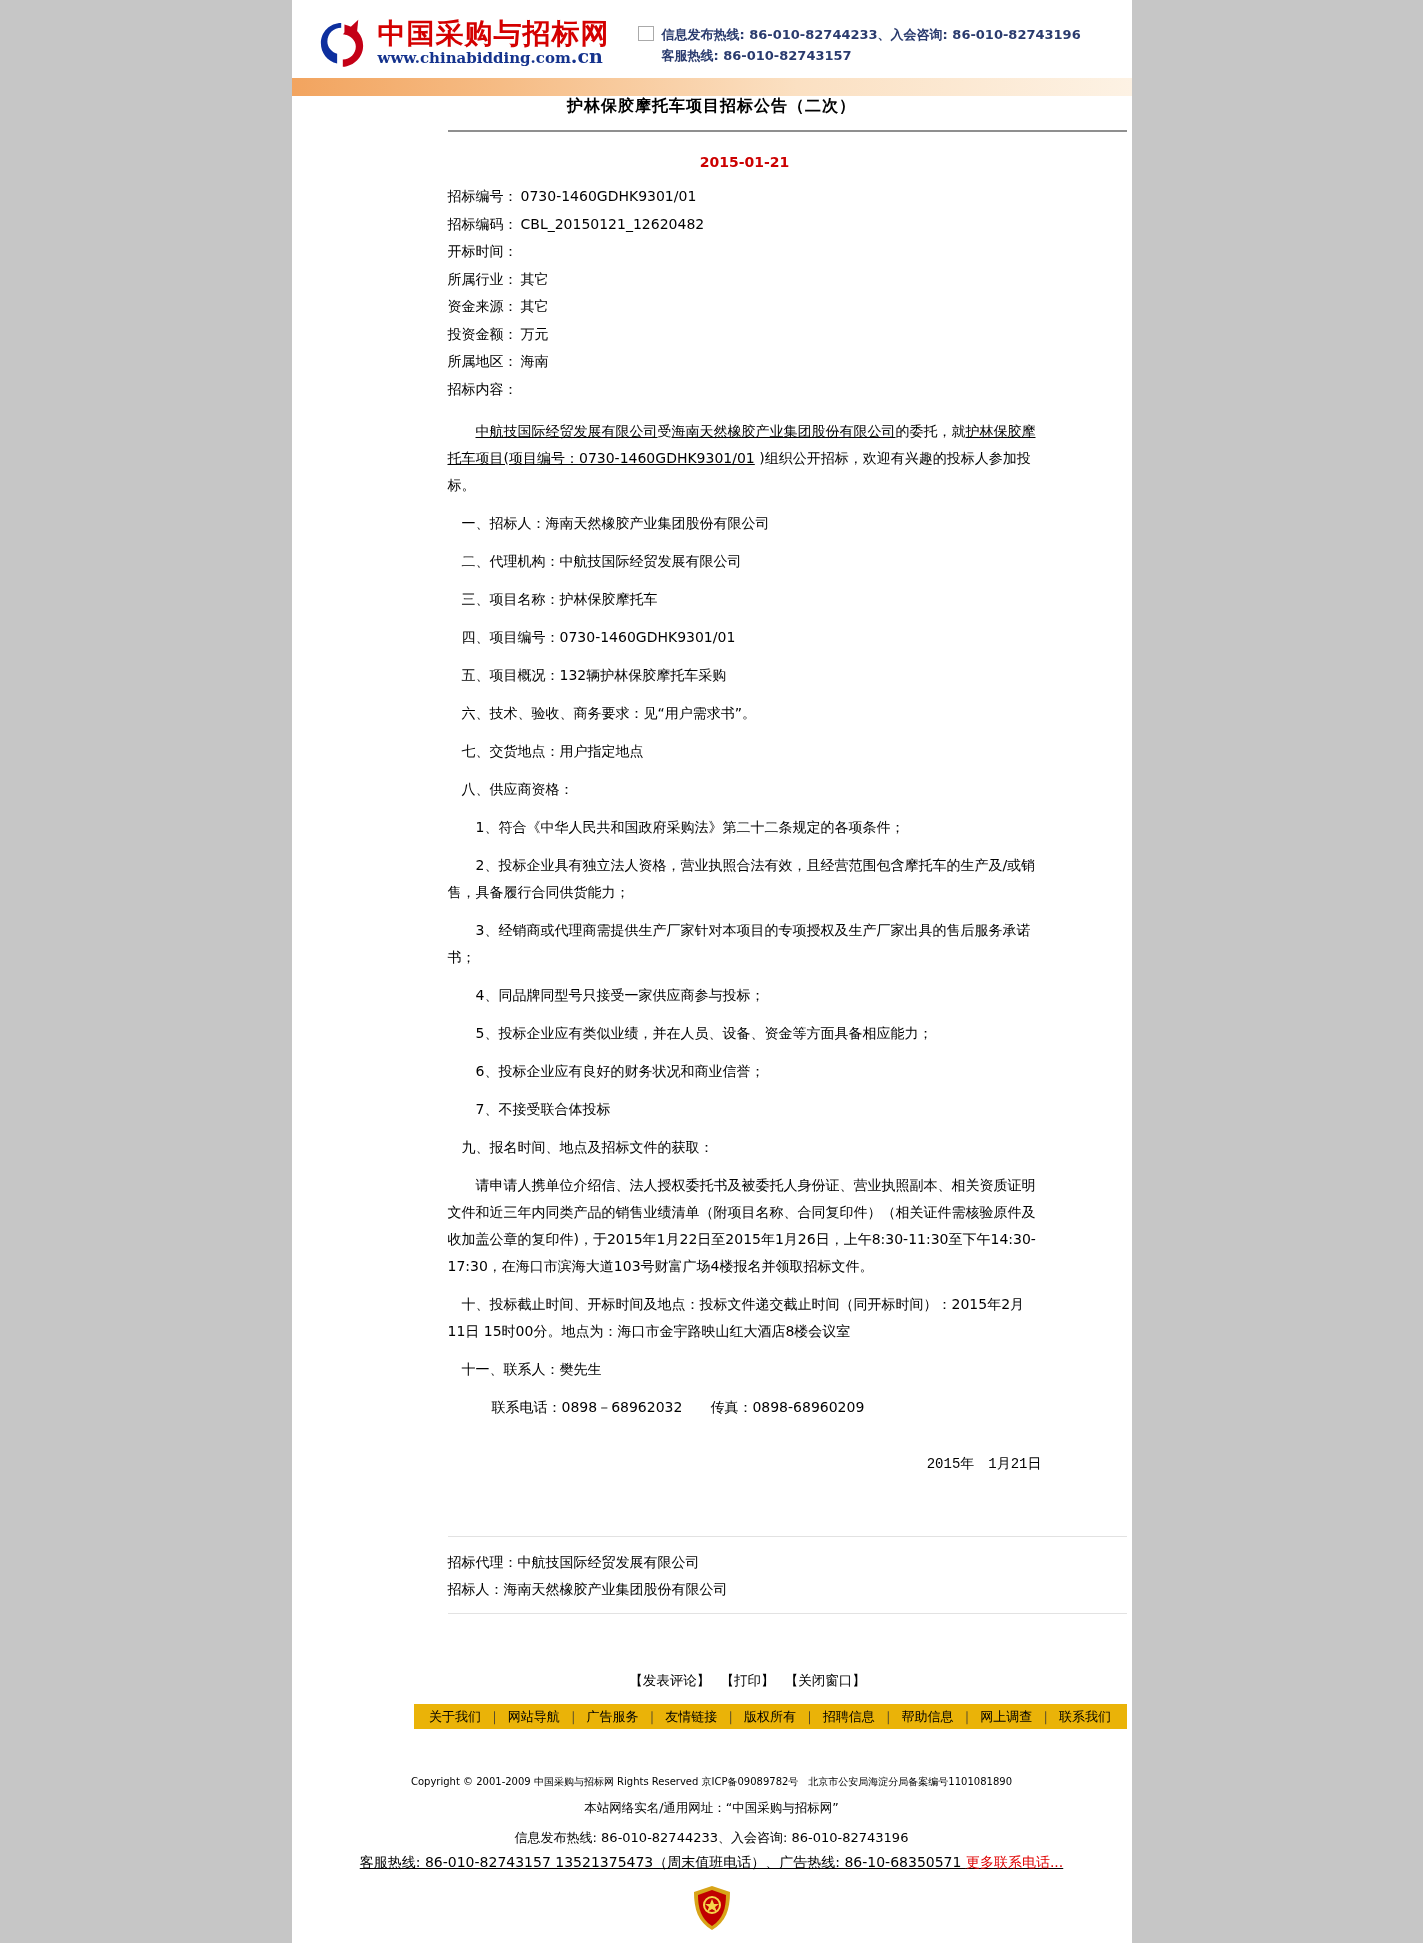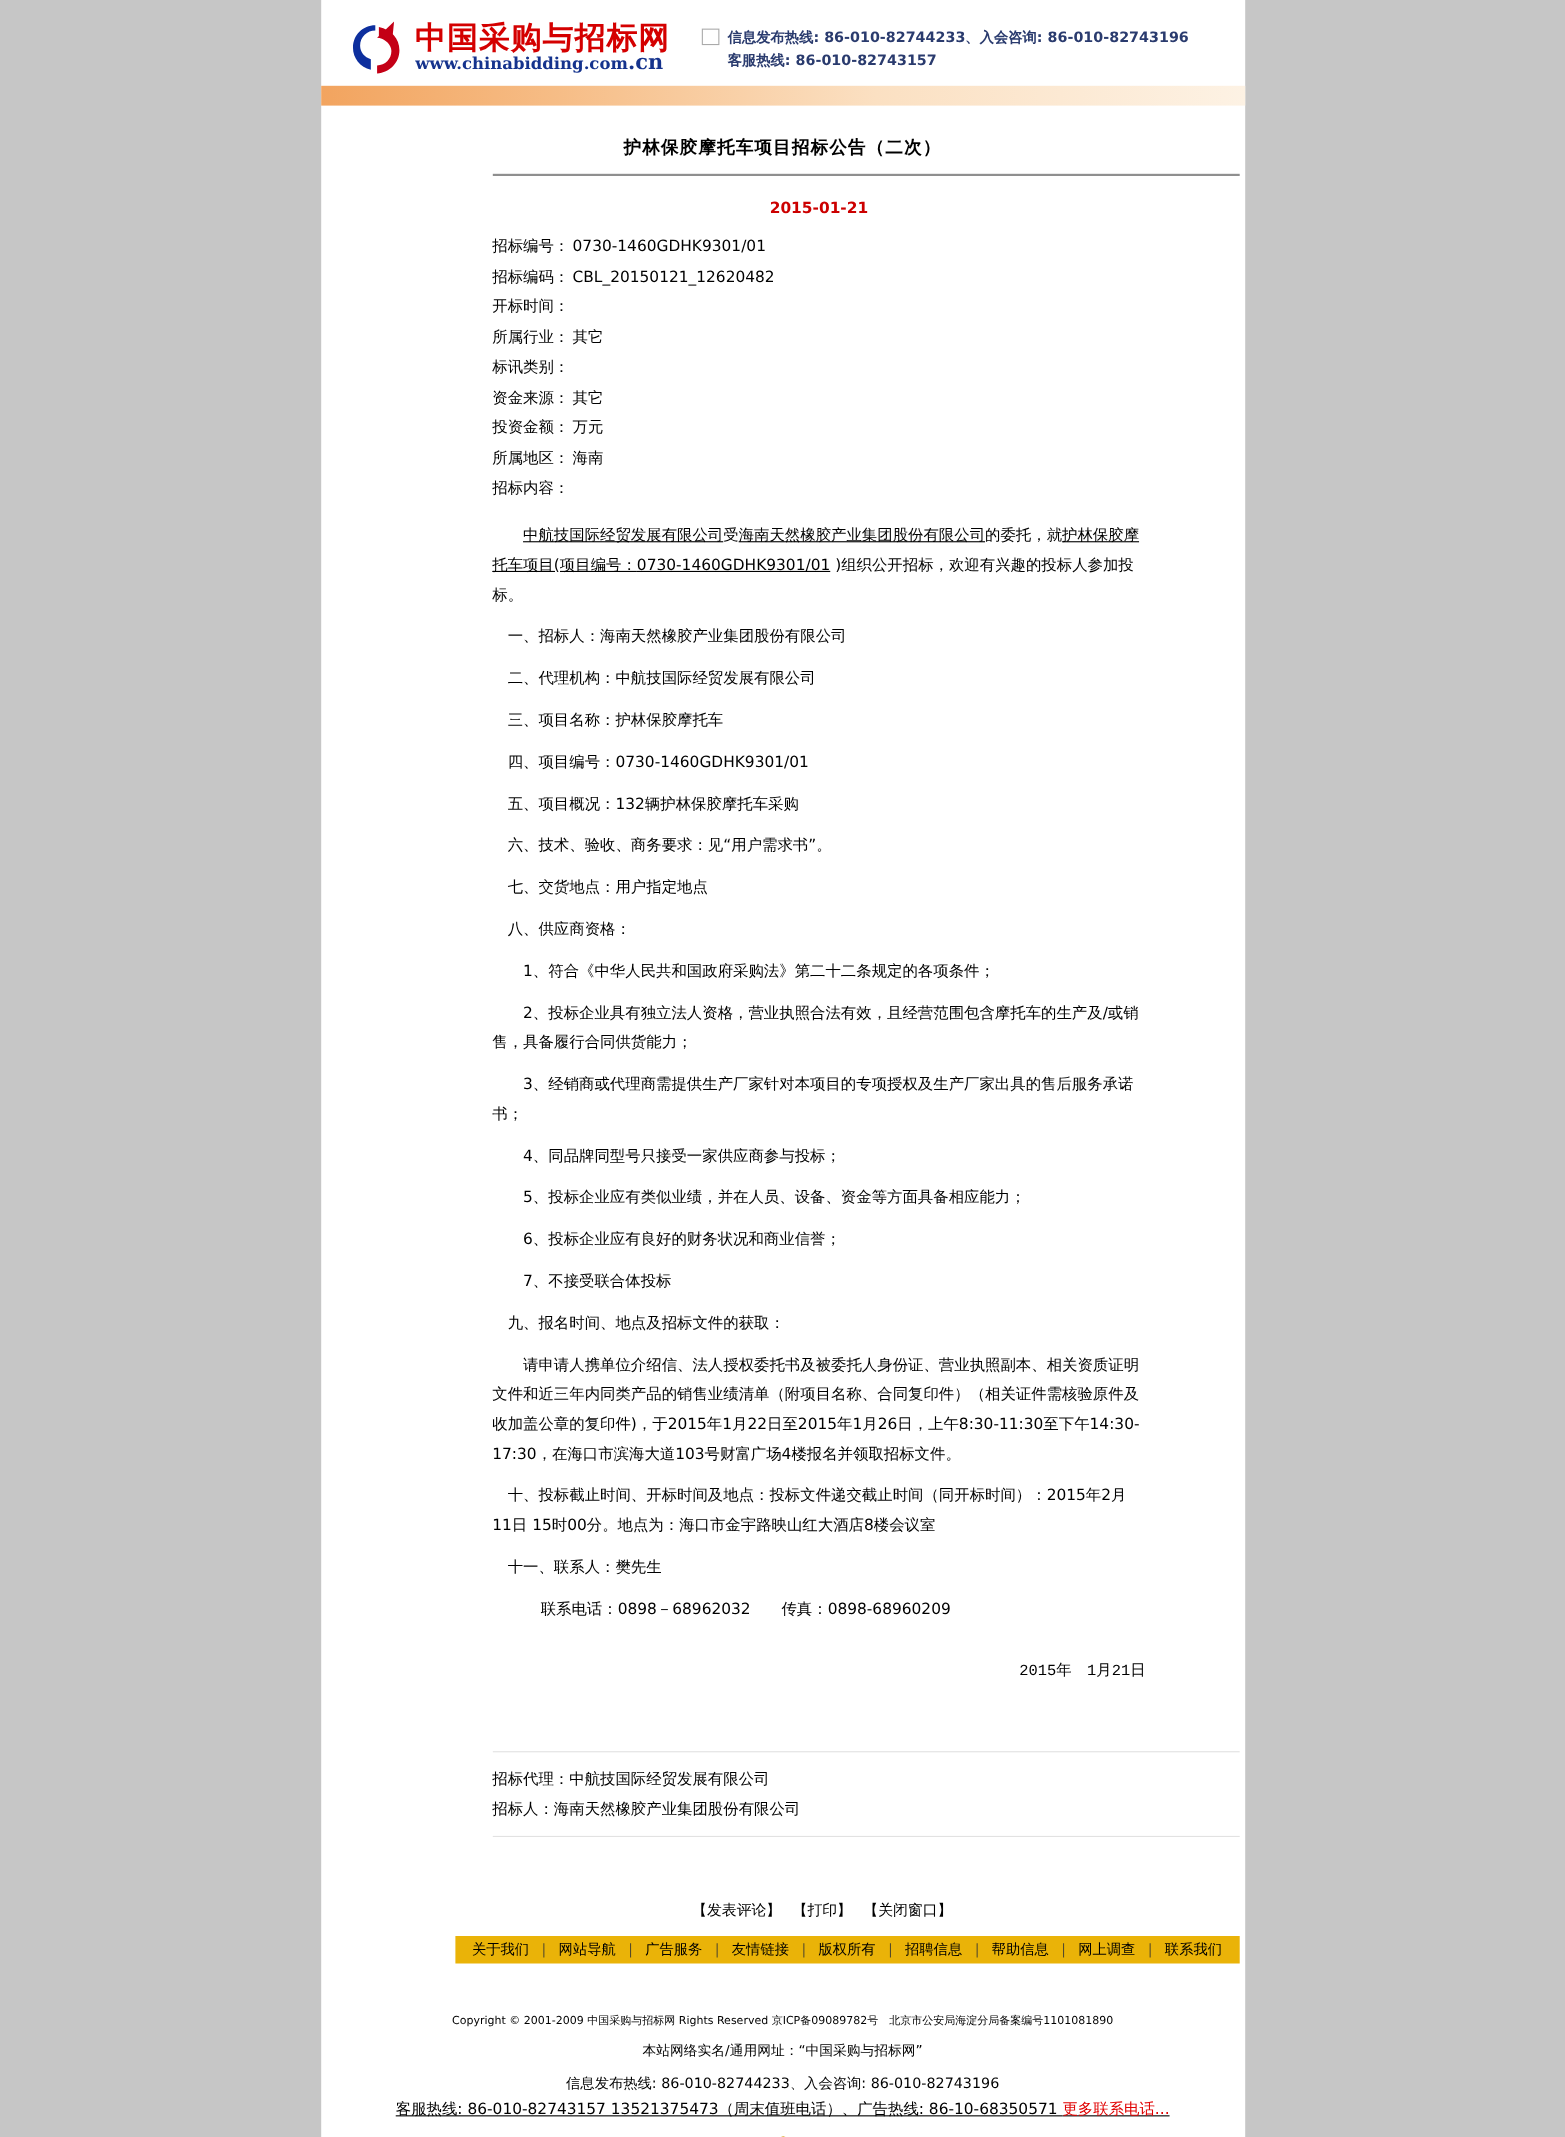--- a/index.html
+++ b/index.html
@@ -15,21 +15,21 @@
   .logo-text .site-name { color:#d40000; font-weight:bold; font-size:28px; letter-spacing:1px; line-height:26px; }
   .logo-text .site-url { color:#15338d; font-weight:bold; font-size:15px; line-height:18px; font-family:"DejaVu Serif", serif; }
   .logo-text .site-url .cn { font-size:19px; }
   .header-info { display:flex; margin-left:28px; margin-top:6px; }
   .img-ph { width:16px; height:15px; border:1px solid #aaa; background:#fff; margin:2px 8px 0 0; flex:none; }
   .info-lines { color:#2a3b6e; font-weight:bold; font-size:13px; line-height:21px; }
   .orange-bar { height:18px; background:linear-gradient(90deg,#f2a45f 0%,#f6bc85 25%,#fbe0c2 60%,#fdf2e4 100%); }
   
   .doc { padding:0; font-size:14px; color:#000; }
   .doc-inner { margin-left:156px; width:594px; }
-  h1.doc-title { font-size:16px; font-weight:bold; text-align:center; margin-top:28px; letter-spacing:1px; }
+  h1.doc-title { font-size:16px; font-weight:bold; text-align:center; letter-spacing:1px; }
   .title-rule { border:none; border-top:2px solid #8f8f8f; margin:13px 5px 0 156px; }
   .doc-date { color:#cc0000; font-weight:bold; text-align:center; font-size:14px; margin-top:22px; }
   .fields { margin-top:13px; }
   .field-row { line-height:27.5px; }
   .f-value { padding-left:3px; }
   p.intro { margin-top:15px; line-height:27px; text-indent:2em; }
   .u { text-decoration:underline; }
   p.item { line-height:27px; margin-top:11px; text-indent:1em; }
   p.item.sub { text-indent:2em; }
   p.item.para { text-indent:2em; }
@@ -90,21 +90,20 @@
     <hr class="title-rule">
 
     <div class="doc-inner">
       <div class="doc-date">2015-01-21</div>
 
       <div class="fields">
         <div class="field-row"><span class="f-label">招标编号：</span><span class="f-value">0730-1460GDHK9301/01</span></div>
         <div class="field-row"><span class="f-label">招标编码：</span><span class="f-value">CBL_20150121_12620482</span></div>
         <div class="field-row"><span class="f-label">开标时间：</span><span class="f-value"></span></div>
         <div class="field-row"><span class="f-label">所属行业：</span><span class="f-value">其它</span></div>
-        <div class="field-row"><span class="f-label">标讯类别：</span><span class="f-value"></span></div>
         <div class="field-row"><span class="f-label">资金来源：</span><span class="f-value">其它</span></div>
         <div class="field-row"><span class="f-label">投资金额：</span><span class="f-value">万元</span></div>
         <div class="field-row"><span class="f-label">所属地区：</span><span class="f-value">海南</span></div>
         <div class="field-row"><span class="f-label">招标内容：</span><span class="f-value"></span></div>
       </div>
 
       <p class="intro"><span class="u">中航技国际经贸发展有限公司</span><span>受</span><span class="u">海南天然橡胶产业集团股份有限公司</span><span>的委托，就</span><span class="u">护林保胶摩托车项目(项目编号：</span><span class="u">0730-1460GDHK9301/01</span><span> )组织公开招标，欢迎有兴趣的投标人参加投标。</span></p>
 
       <p class="item">一、招标人：海南天然橡胶产业集团股份有限公司</p>
       <p class="item">二、代理机构：中航技国际经贸发展有限公司</p>

